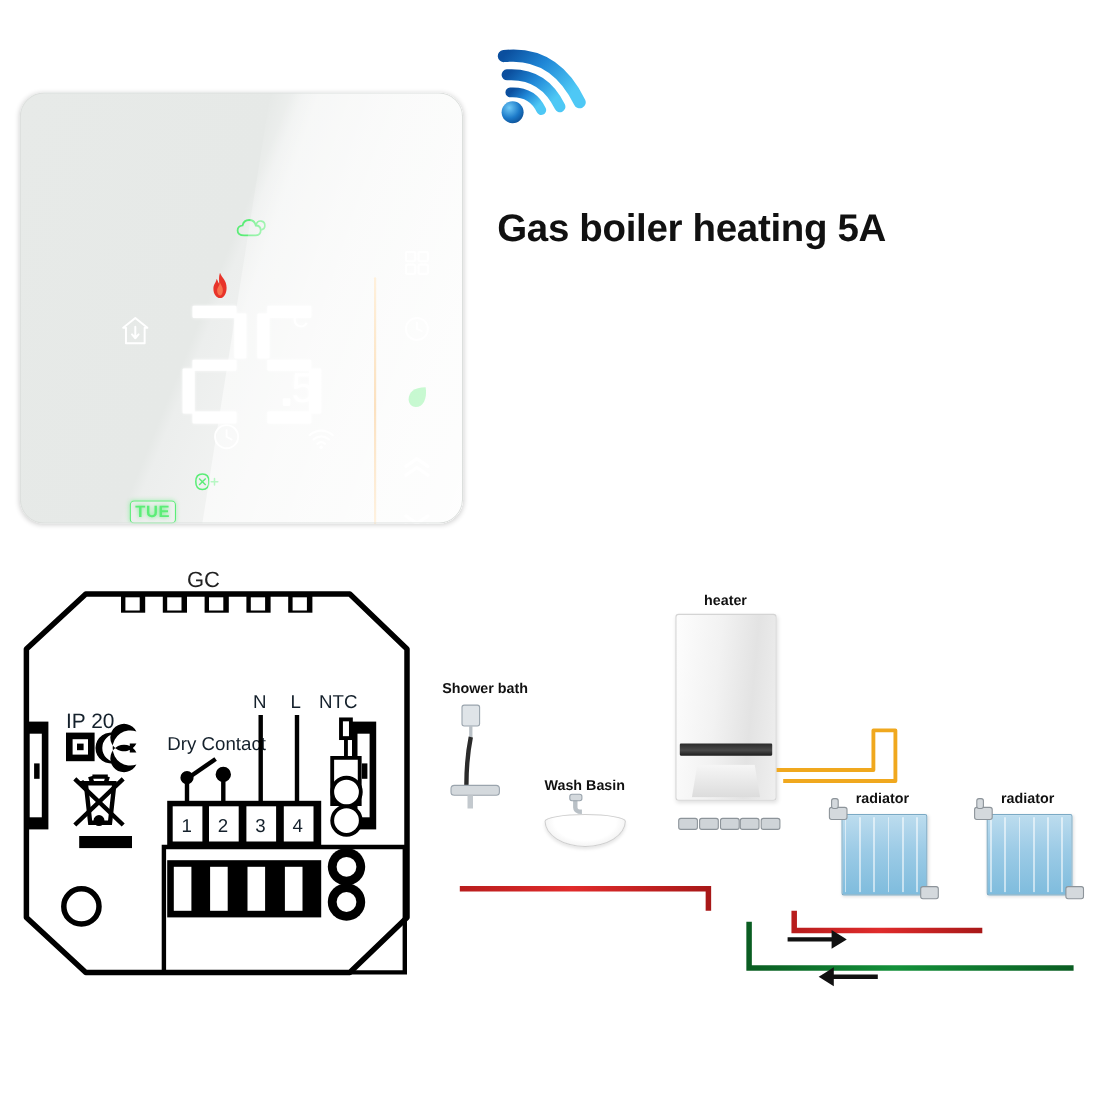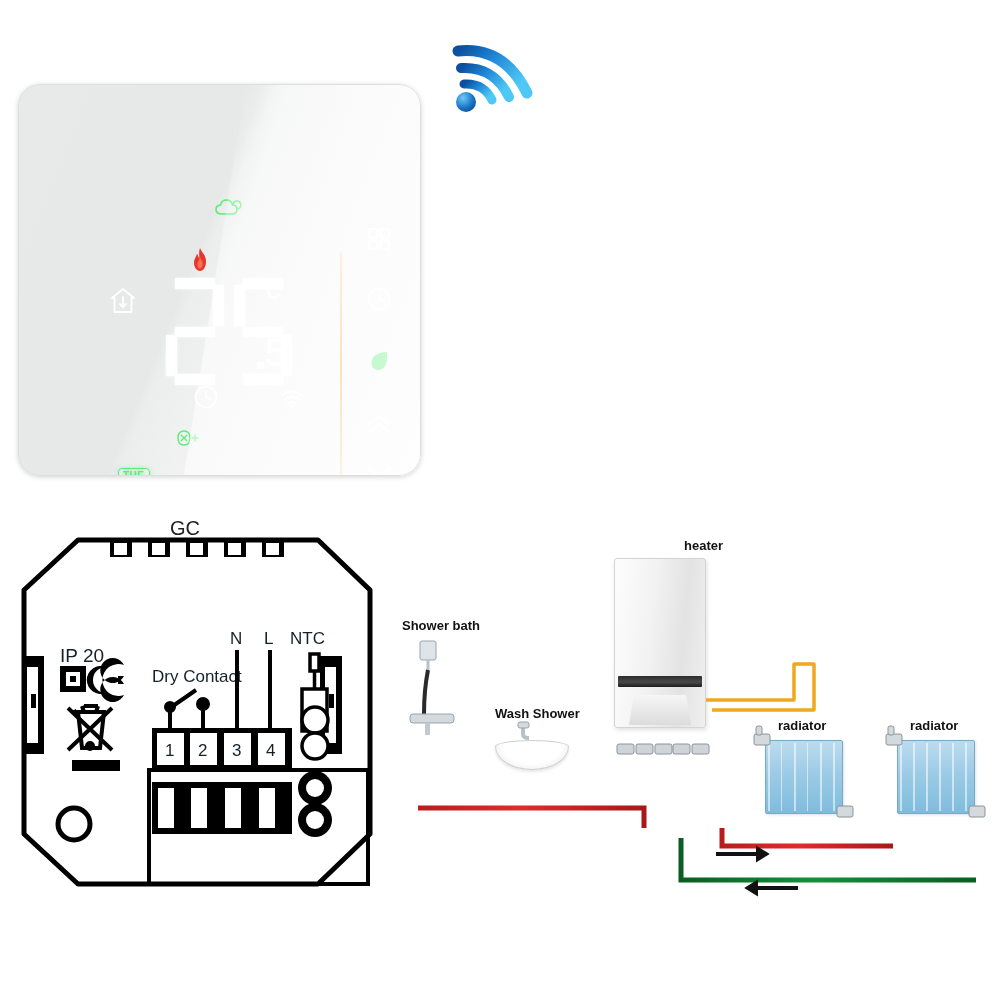--- a/index.html
+++ b/index.html
@@ -57,23 +57,23 @@
     font-size:38px; letter-spacing:-1px;
     font-family:"Liberation Sans",sans-serif; font-weight:300;
     text-shadow:0 0 4px rgba(255,255,255,.85);
   }
   .dot { position:absolute; left:239px; top:278px; width:7px; height:7px;
          background:#fff; border-radius:1px; }
 
   .clockwrap { position:absolute; left:140px; top:395px; }
 
   .daybadge {
-    position:absolute; left:100px; top:384px;
+    position:absolute; left:100px; top:371px;
     border:1.6px solid #5bed77; border-radius:4px;
-    color:#5bed77; font-size:10px; font-weight:bold; letter-spacing:.5px;
+    color:#5bed77; font-size:15px; font-weight:bold; letter-spacing:.5px;
     padding:1px 4px 1px 4px;
     text-shadow:0 0 4px rgba(91,237,119,.9);
     box-shadow:0 0 4px rgba(91,237,119,.45);
   }
 
   .tico { position:absolute; }
   .divline {
     position:absolute; left:322px; top:168px; width:2px; height:235px;
     background:linear-gradient(180deg,#ffd9a0 0%, #f5a846 50%, #ffdcab 100%);
     border-radius:2px; opacity:.95;
@@ -268,20 +268,21 @@
           <stop offset="100%" stop-color="#0c4c91"></stop>
         </radialGradient>
       </defs>
       <path d="M6 13 Q52 8 75 55" fill="none" stroke="url(#wg)" stroke-width="11" stroke-linecap="round"></path>
       <path d="M9 30 Q42 28 57 59" fill="none" stroke="url(#wg)" stroke-width="10" stroke-linecap="round"></path>
       <path d="M12 46 Q32 45 40 62" fill="none" stroke="url(#wg)" stroke-width="9" stroke-linecap="round"></path>
       <circle cx="14" cy="64" r="10" fill="url(#wd)"></circle>
     </svg>
   </div>
 
+  <div id="title">Gas boiler heating 5A</div>
 
   <div id="gc-label">GC</div>
 
   <div id="backplate">
     <svg width="370" height="360" viewBox="0 0 370 360">
 
       <path d="M60 6 L300 6 L352 56 L352 300 L300 350 L60 350 L6 300 L6 56 Z" fill="#ffffff" stroke="#000" stroke-width="5" stroke-linejoin="round"></path>
 
       <g fill="#000">
         <rect x="92" y="6" width="22" height="17"></rect>
@@ -373,22 +374,22 @@
         <circle cx="297" cy="286" r="17" fill="#000"></circle>
           <circle cx="297" cy="286" r="9" fill="#fff"></circle>
       </g>
       <circle cx="56" cy="290" r="16" fill="none" stroke="#000" stroke-width="5"></circle>
     </svg>
   </div>
 
   <div id="plumbing">
 
     <div class="pl-label" style="left:20px; top:90px;">Shower bath</div>
-    <div class="pl-label" style="left:113px; top:178px;">Wash Shower</div>
-    <div class="pl-label" style="left:258px; top:10px;margin-left:44px;">heater</div>
+    <div class="pl-label" style="left:113px; top:178px;">Wash Basin</div>
+    <div class="pl-label" style="left:258px; top:10px;">heater</div>
     <div class="pl-label" style="left:396px; top:190px;">radiator</div>
     <div class="pl-label" style="left:528px; top:190px;">radiator</div>
 
     <div class="boiler" style="left:232px; top:30px; width:92px; height:170px;">
       <div class="band"></div>
       <div class="bot"></div>
     </div>
 
     <div class="rad" style="left:383px; top:212px;"></div>
     <div class="rad" style="left:515px; top:212px;"></div>

